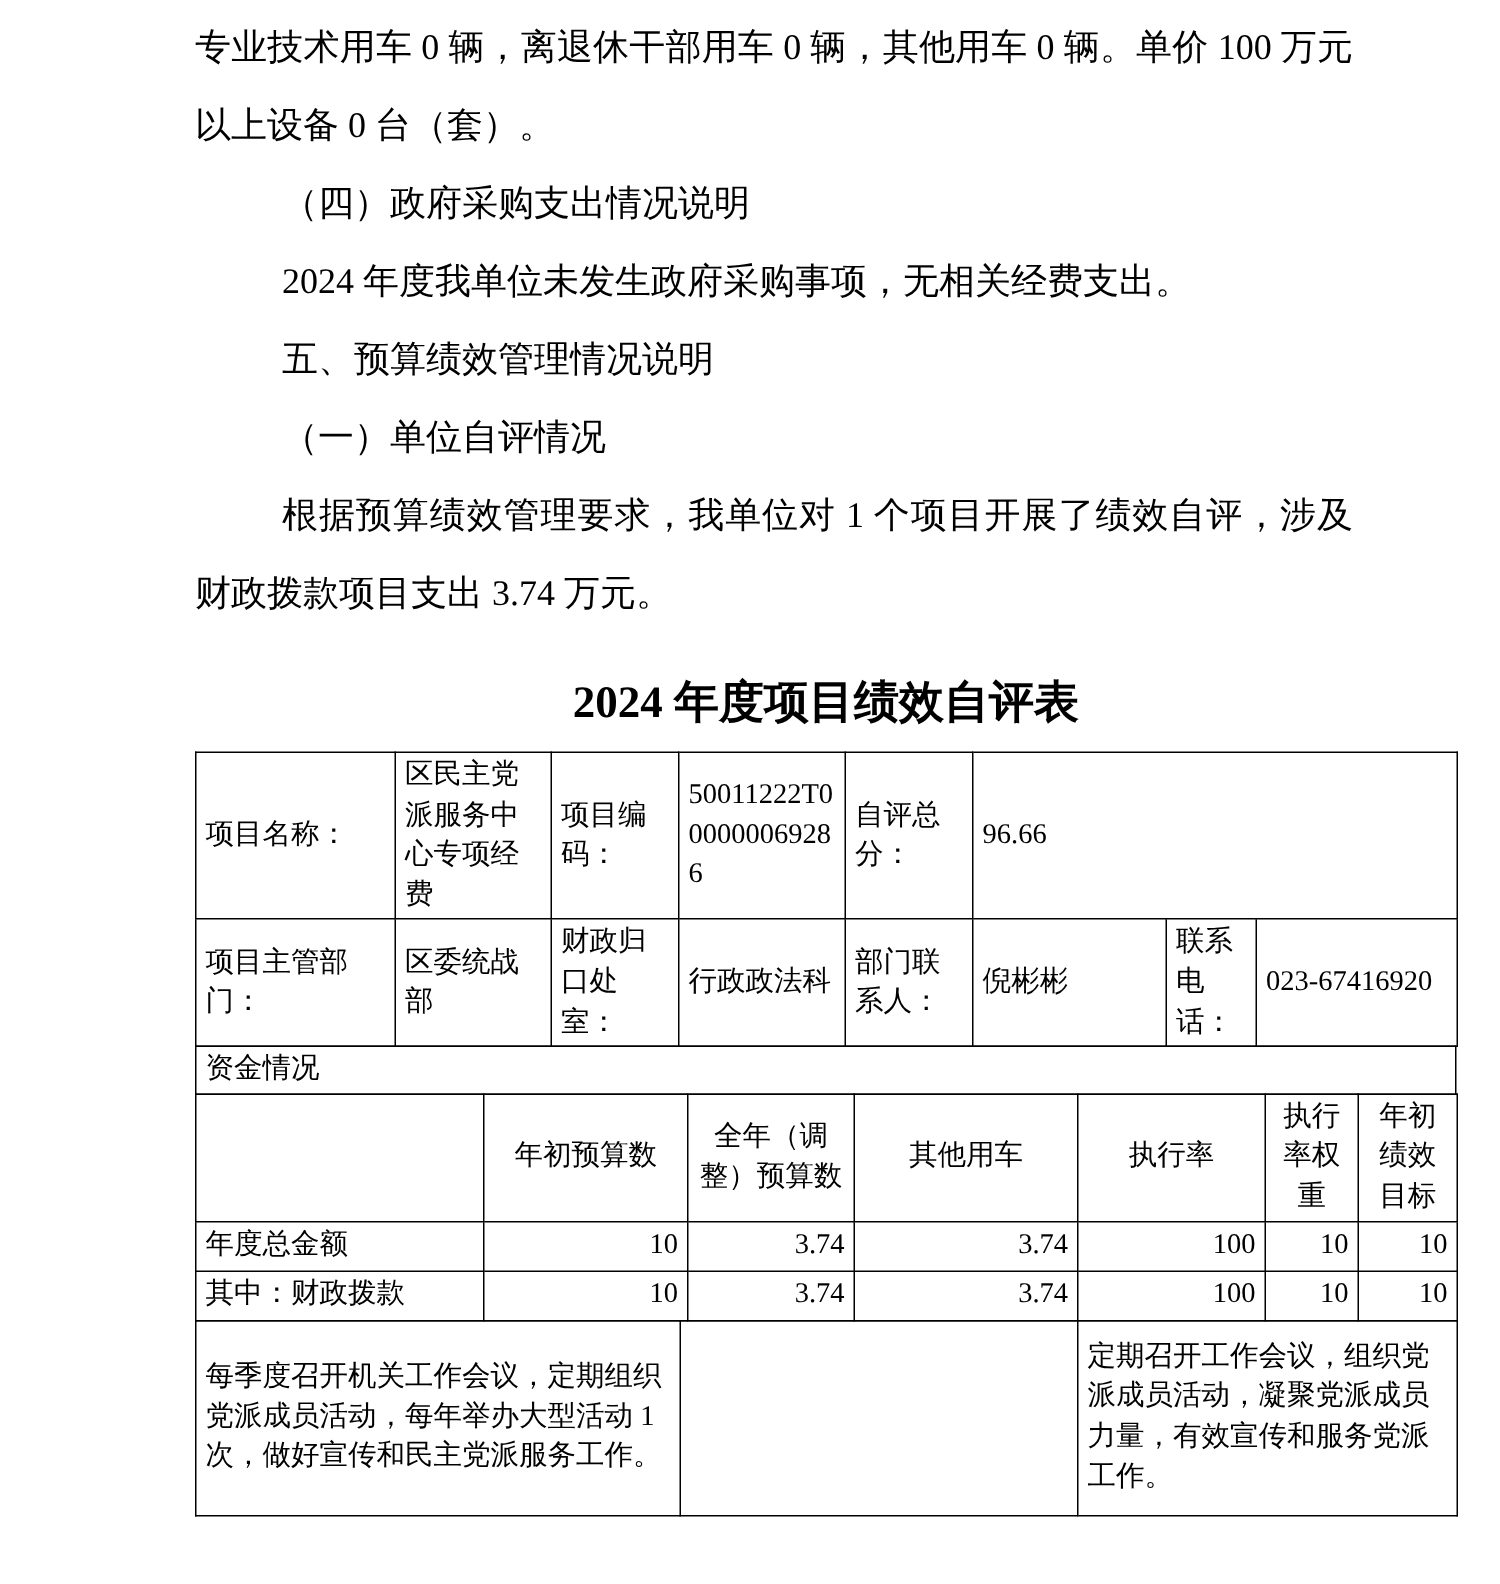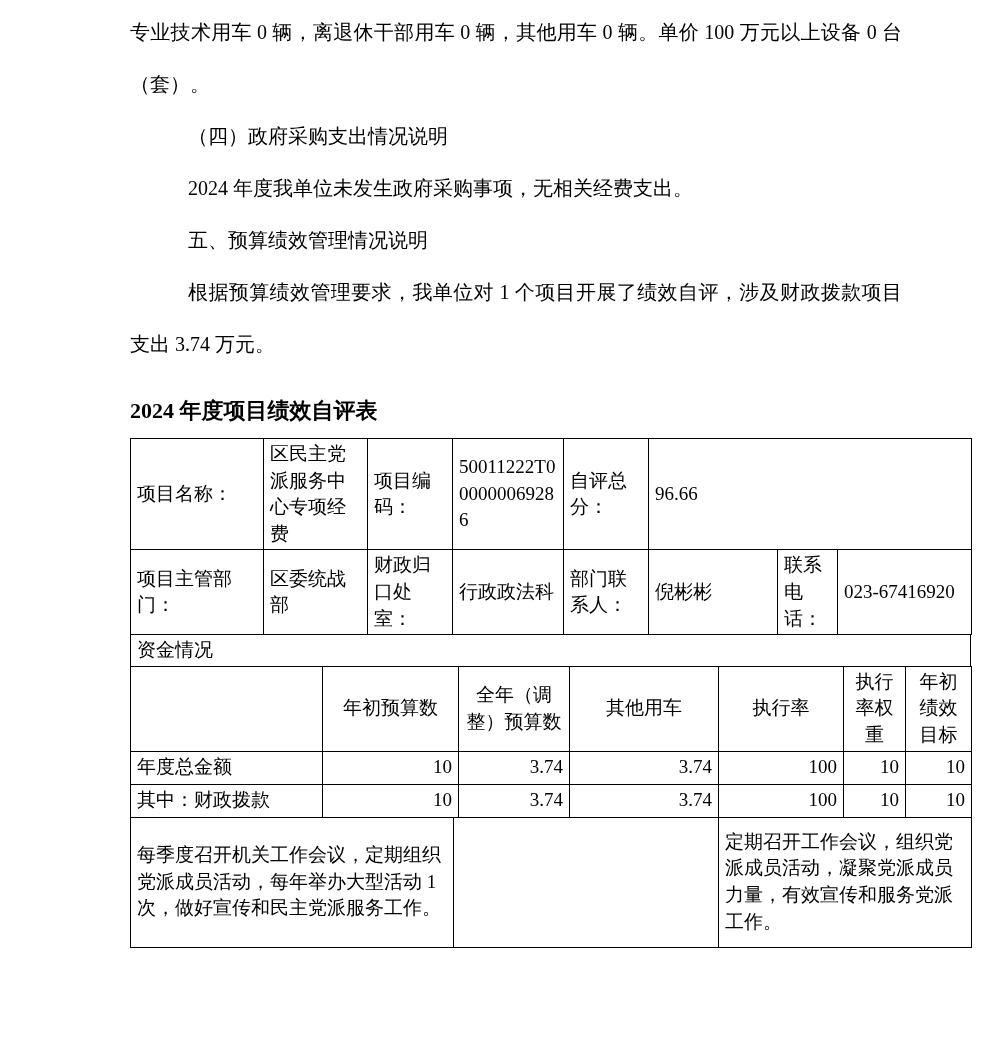--- a/index.html
+++ b/index.html
@@ -5,31 +5,31 @@
   * { margin:0; padding:0; box-sizing:border-box; }
   html,body { background:#ffffff; }
   body {
     width:1000px; height:1056px; overflow:hidden;
     font-family:"Liberation Serif","DejaVu Serif",serif;
     color:#000;
   }
   .page { padding:6px 30px 0 130px; }
 
   
-  .textblock { width:772px; font-size:20px; line-height:52px; text-align:justify; }
+  .textblock { width:772px; font-size:24px; line-height:52px; text-align:justify; }
   .textblock p { margin:0; }
   p.indent { text-indent:58px; }
   p.heading {
     font-family:"Liberation Sans","DejaVu Sans",sans-serif;
     font-weight:normal;
   }
 
   
   .table-title {
-    width:841px; font-weight:bold; font-size:22px;
+    width:841px; text-align:center; font-weight:bold; font-size:30px;
     margin-top:26px; margin-bottom:13px;
     font-family:"Liberation Serif","DejaVu Serif",serif;
   }
 
   
   table.ptable {
     border-collapse:collapse; table-layout:fixed; width:841px; margin-top:-1px;
   }
   table.ptable td {
     border:1px solid #000; font-size:19px; line-height:1.4;
@@ -44,20 +44,21 @@
 </head>
 <body>
 
 <div class="page">
 
   <div class="textblock">
     <p>专业技术用车 0 辆，离退休干部用车 0 辆，其他用车 0 辆。单价 100 万元以上设备 0 台（套）。</p>
     <p class="indent">（四）政府采购支出情况说明</p>
     <p class="indent">2024 年度我单位未发生政府采购事项，无相关经费支出。</p>
     <p class="indent heading">五、预算绩效管理情况说明</p>
+    <p class="indent">（一）单位自评情况</p>
     <p class="indent">根据预算绩效管理要求，我单位对 1 个项目开展了绩效自评，涉及财政拨款项目支出 3.74 万元。</p>
   </div>
 
   <div class="table-title">2024 年度项目绩效自评表</div>
 
   <table class="ptable">
     <colgroup>
       <col style="width:133px">
         <col style="width:104px">
         <col style="width:85px">

